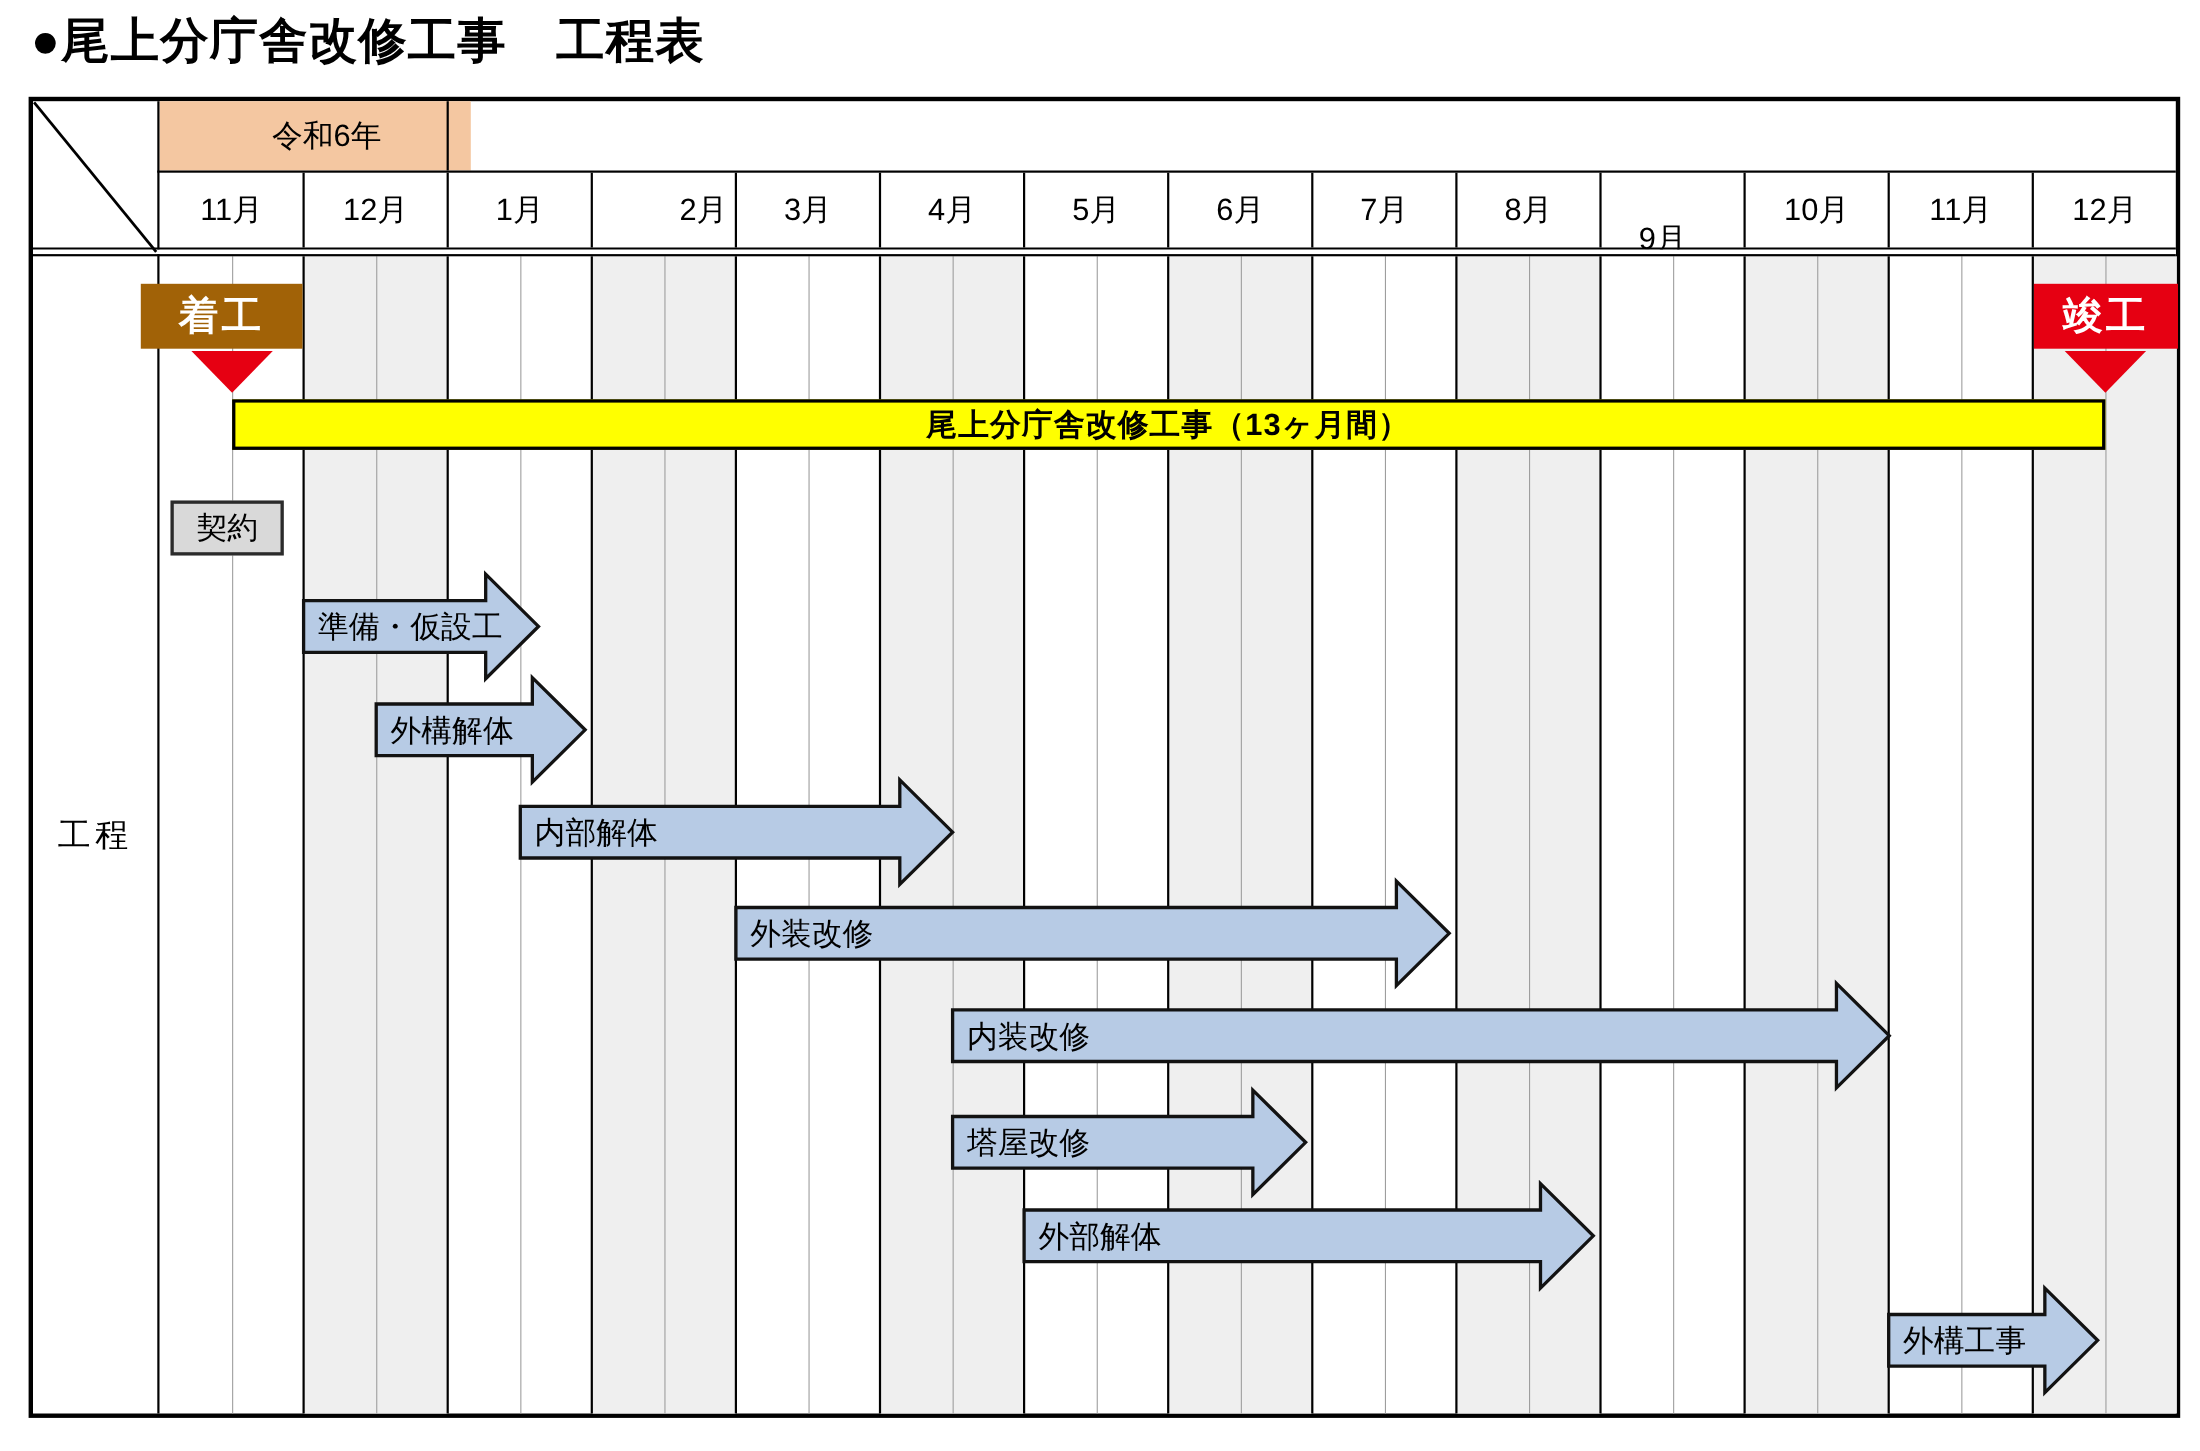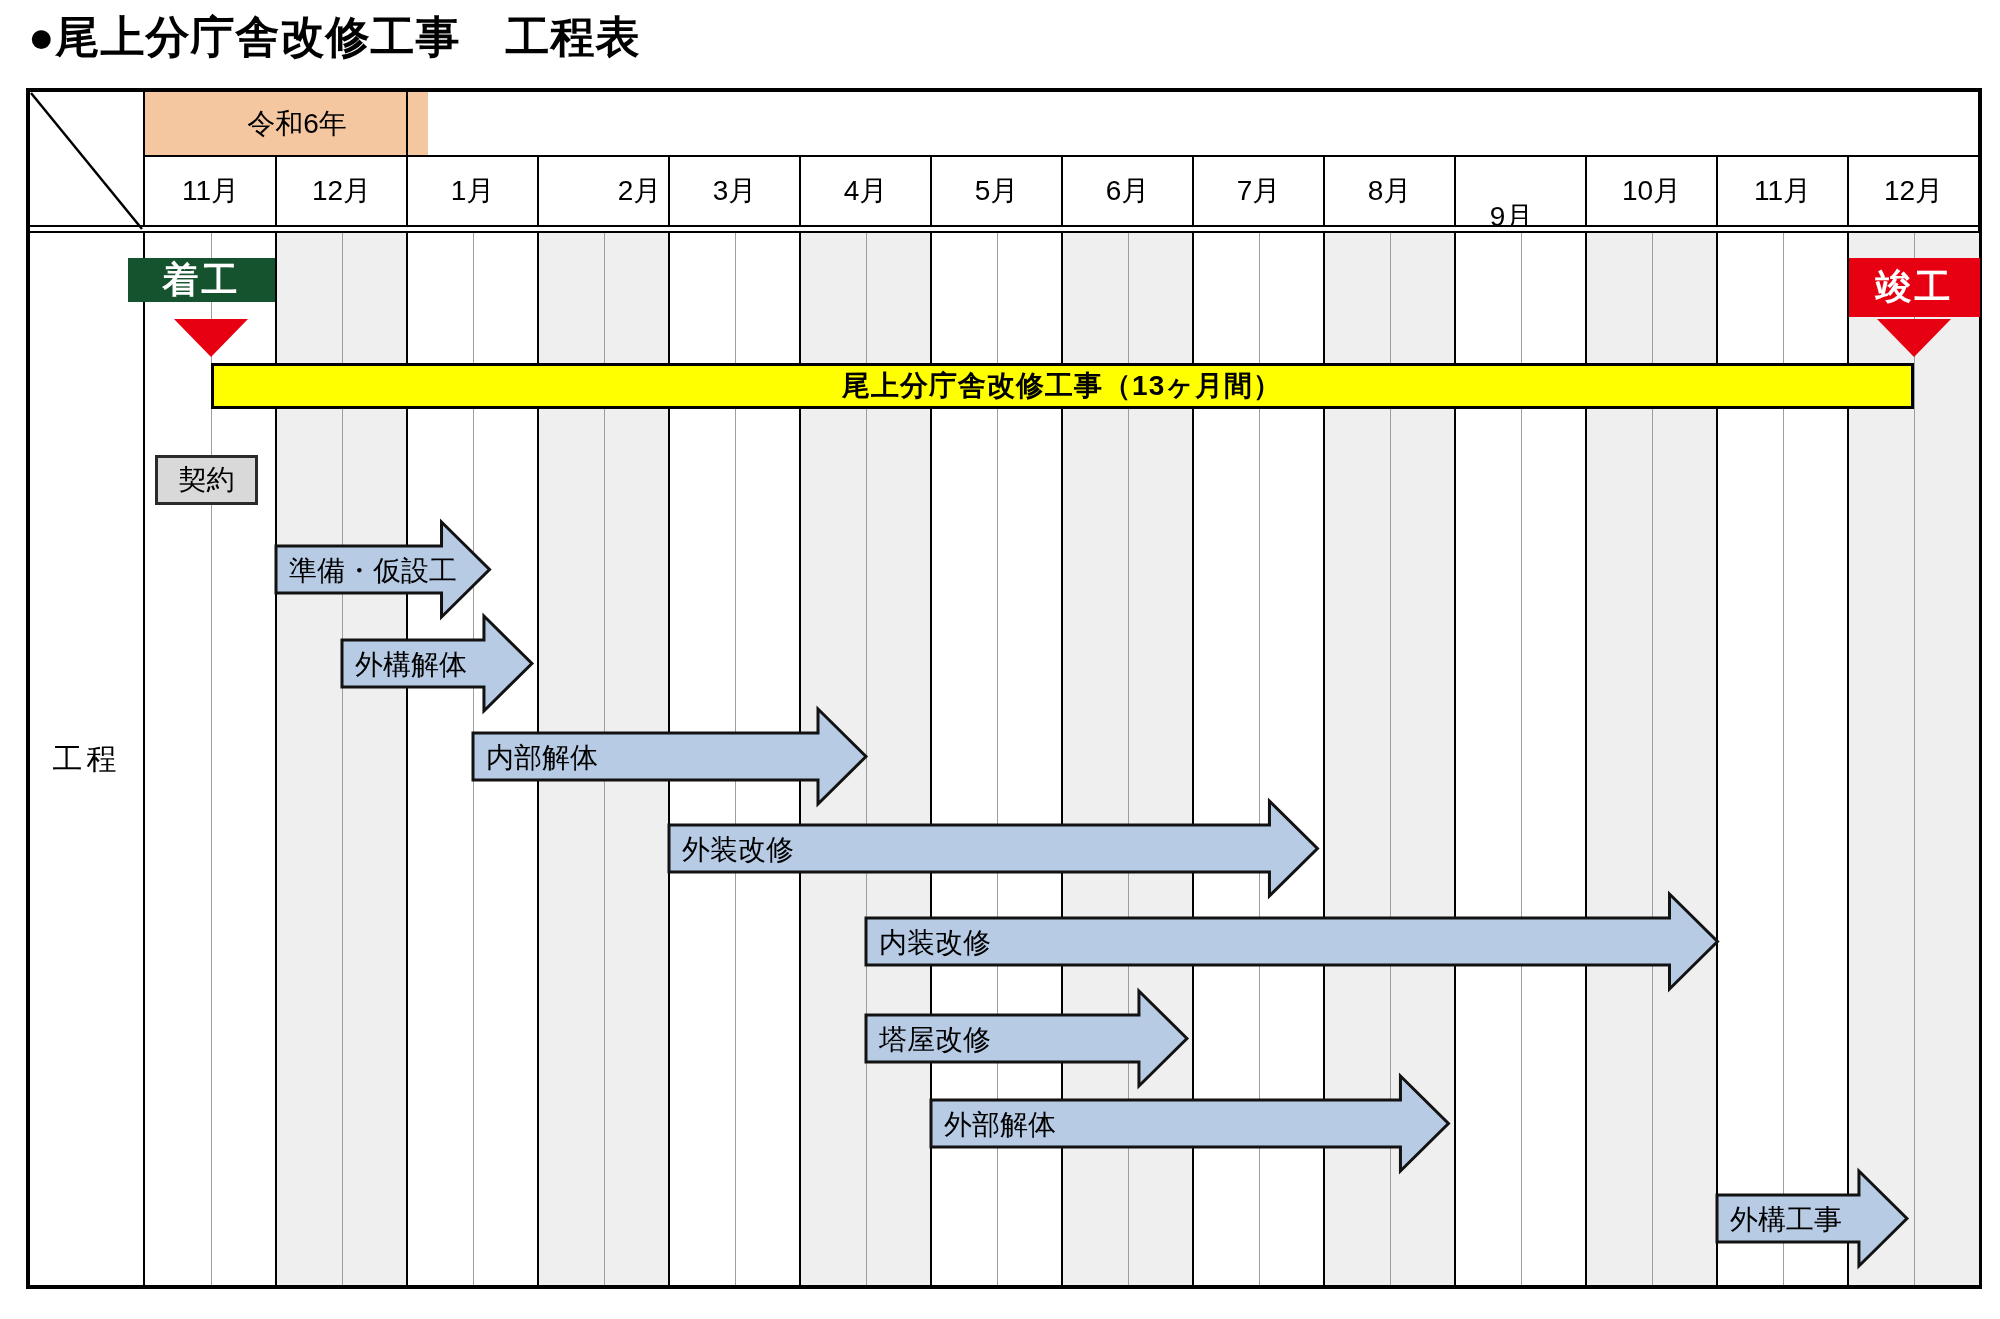--- a/index.html
+++ b/index.html
@@ -91,21 +91,21 @@
       <div class="vline" style="left: 113px; top: 0px; width: 2px; height: 1193px; background: rgb(0, 0, 0);"></div>
       <div class="hline" style="left: 113px; top: 63px; width: 1835px; height: 2px; background: rgb(0, 0, 0);"></div>
       <div class="hline" style="left: 0px; top: 133px; width: 1948px; height: 2px; background: rgb(0, 0, 0);"></div>
       <div class="gapband" style="left: 0px; top: 135px; width: 1948px; height: 4px; background: rgb(255, 255, 255);"></div>
       <div class="hline" style="left: 0px; top: 139px; width: 1948px; height: 2px; background: rgb(0, 0, 0);"></div>
       <svg width="113" height="139" style="left: 0px; top: 0px;">
         <line x1="1" y1="1" x2="112" y2="137" stroke="#000" stroke-width="2.5"></line>
       </svg>
       <div class="sidelabel" style="left: 0px; top: 141px; width: 113px; height: 1052px;">工程</div>
       <div class="overallbar" style="left: 180.5px; top: 271px; width: 1703px; height: 46px; background: rgb(255, 255, 0);">尾上分庁舎改修工事（13ヶ月間）</div>
-      <div class="milestone" style="left: 98px; top: 166px; width: 147px; height: 44px; background: #14532d;">着工</div>
+      <div class="milestone" style="left: 98px; top: 166px; width: 147px; height: 59px; background: #a16207;">着工</div>
       <svg width="74" height="38" style="left: 143.5px; top: 227px;">
         <polygon points="0,0 74,0 37,38" fill="#E60012"></polygon>
       </svg>
       <div class="milestone" style="left: 1819px; top: 166px; width: 131px; height: 59px; background: rgb(230, 0, 18);">竣工</div>
       <svg width="74" height="38" style="left: 1846.5px; top: 227px;">
         <polygon points="0,0 74,0 37,38" fill="#E60012"></polygon>
       </svg>
       <div class="contractbox" style="left: 125.48px; top: 363px; width: 102.18px; height: 50px; background: rgb(217, 217, 217);">契約</div>
       <svg width="219.52999999999997" height="101" style="left: 243px; top: 427px;">
         <polygon points="3,27 168.52999999999997,27 168.52999999999997,3 216.52999999999997,50.5 168.52999999999997,98 168.52999999999997,74 3,74" fill="#B7CBE5" stroke="#121212" stroke-width="3"></polygon>

